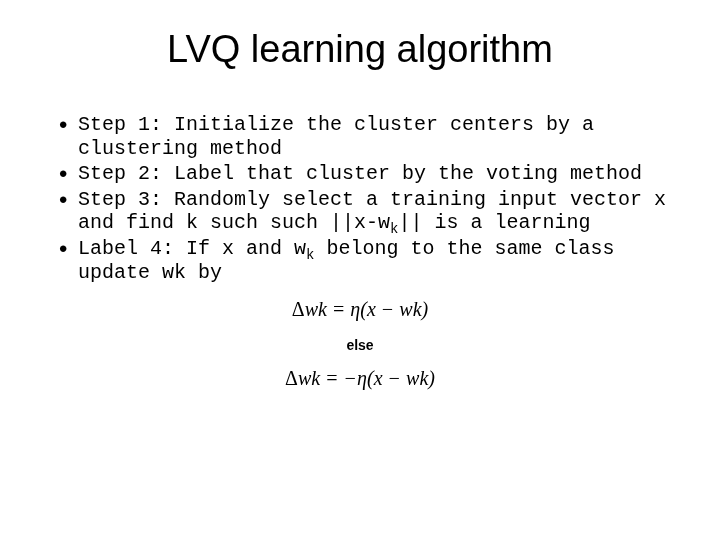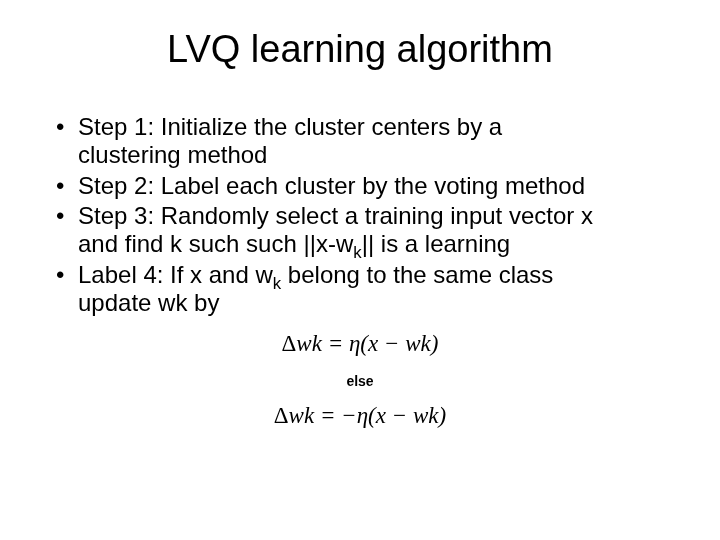--- a/index.html
+++ b/index.html
@@ -26,44 +26,45 @@
     font-weight: normal;
   }
   ul.bullets {
     list-style: none;
     padding: 0;
     margin: 0 10px 0 10px;
   }
   ul.bullets > li {
     position: relative;
     padding-left: 28px;
-    font-size: 24px;
+    font-size: 20px;
     line-height: 1.18;
     margin-bottom: 2px;
+    font-family: Liberation Mono, monospace;
   }
   ul.bullets > li::before {
     content: "•";
     position: absolute;
     left: 6px;
     top: 0;
     font-size: 24px;
   }
   .sub {
     font-size: 0.7em;
     vertical-align: sub;
     line-height: 0;
   }
   .formula-block {
     text-align: center;
     margin-top: 14px;
   }
   .formula {
     font-family: "Times New Roman", Times, serif;
     font-style: italic;
-    font-size: 23px;
+    font-size: 20px;
     display: inline-block;
   }
   .formula .up {
     font-style: normal;
   }
   .else {
     font-family: Arial, Helvetica, sans-serif;
     font-style: normal;
     font-size: 14px;
     margin: 16px 0 14px 0;
@@ -76,21 +77,21 @@
 <div class="slide">
 
   <div class="title">LVQ learning algorithm</div>
 
   <ul class="bullets">
     <li>
       <span>Step 1: Initialize the cluster centers by a</span><br>
       <span>clustering method</span>
     </li>
     <li>
-      <span>Step 2: Label each cluster by the voting method</span>
+      <span>Step 2: Label that cluster by the voting method</span>
     </li>
     <li>
       <span>Step 3: Randomly select a training input vector x</span><br>
       <span>and find k such such ||x-w</span><span class="sub">k</span><span>|| is a learning</span>
     </li>
     <li>
       <span>Label 4: If x and w</span><span class="sub">k</span><span> belong to the same class</span><br>
       <span>update wk by</span>
     </li>
   </ul>

